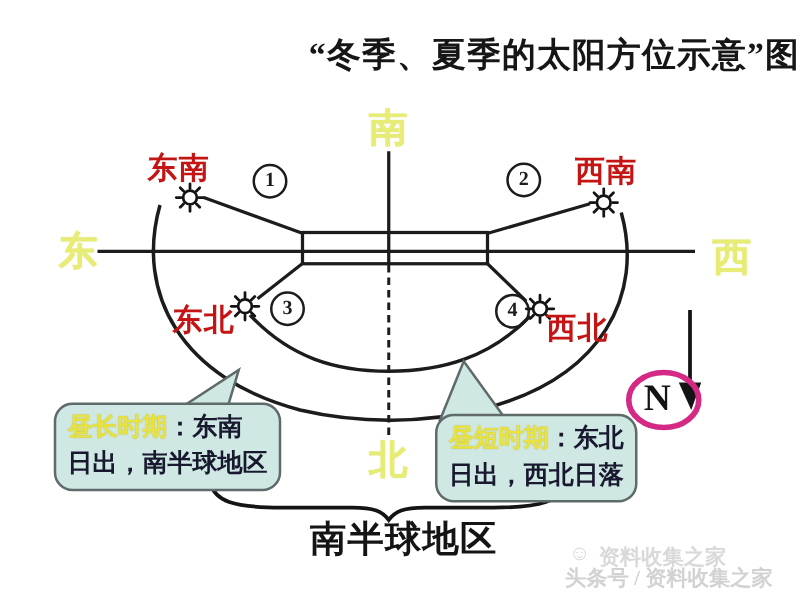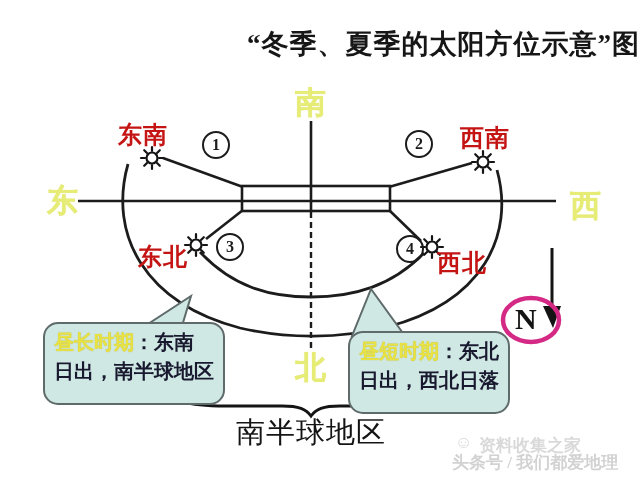--- a/index.html
+++ b/index.html
@@ -20,27 +20,27 @@
   .redlab{
     font-size:24px;font-weight:bold;color:#c41414;line-height:1;letter-spacing:1px;
   }
   .circ{
     width:24px;height:24px;border:2.5px solid #1c1c1c;border-radius:50%;
     display:flex;align-items:center;justify-content:center;
     font-size:16px;font-weight:bold;color:#1c1c1c;line-height:1;background:transparent;
   }
   .callout{
     background:#cfe8e3;border:2px solid #5f6a6a;border-radius:15px;
-    padding:4px 9px 17px 9px;font-size:20px;font-weight:bold;line-height:1.45;
+    padding:4px 9px 5px 9px;font-size:20px;font-weight:bold;line-height:1.45;
     color:#18182f;white-space:nowrap;
   }
   .callout .period{color:#e8e243;text-shadow:0 0 1px #b9b431;}
   .nletter{font-size:30px;font-weight:bold;color:#141414;line-height:1;}
   .region{
-    font-size:29px;font-weight:normal;color:#141414;letter-spacing:1px;line-height:1;
+    font-size:29px;font-weight:bold;color:#141414;letter-spacing:1px;line-height:1;padding-left:12px;
   }
   .wm1{font-size:17px;font-weight:bold;color:#d9d9d9;line-height:1;}
   .wm2{font-size:17px;font-weight:bold;color:#d2d2d2;line-height:1;}
 </style>
 </head>
 <body>
 
 <div id="stage">
 
   <svg id="geom" viewBox="0 0 640 480">
@@ -117,15 +117,15 @@
     <div><span class="period">昼短时期</span><span>：</span><span>东北</span></div>
     <div>日出，西北日落</div>
   </div>
 
   <div class="abs nletter" style="left:515px;top:304px;">N</div>
 
   <div class="abs region" style="left:0;top:418px;width:622px;text-align:center;">南半球地区</div>
 
   <div class="abs wm1" style="left:455px;top:434px;">☺</div>
   <div class="abs wm1" style="left:479px;top:437px;">资料收集之家</div>
-  <div class="abs wm2" style="left:452px;top:454px;">头条号 / 我们都爱地理</div>
+  <div class="abs wm2" style="left:452px;top:454px;">头条号 / 资料收集之家</div>
 
 </div>
 
 </body></html>

